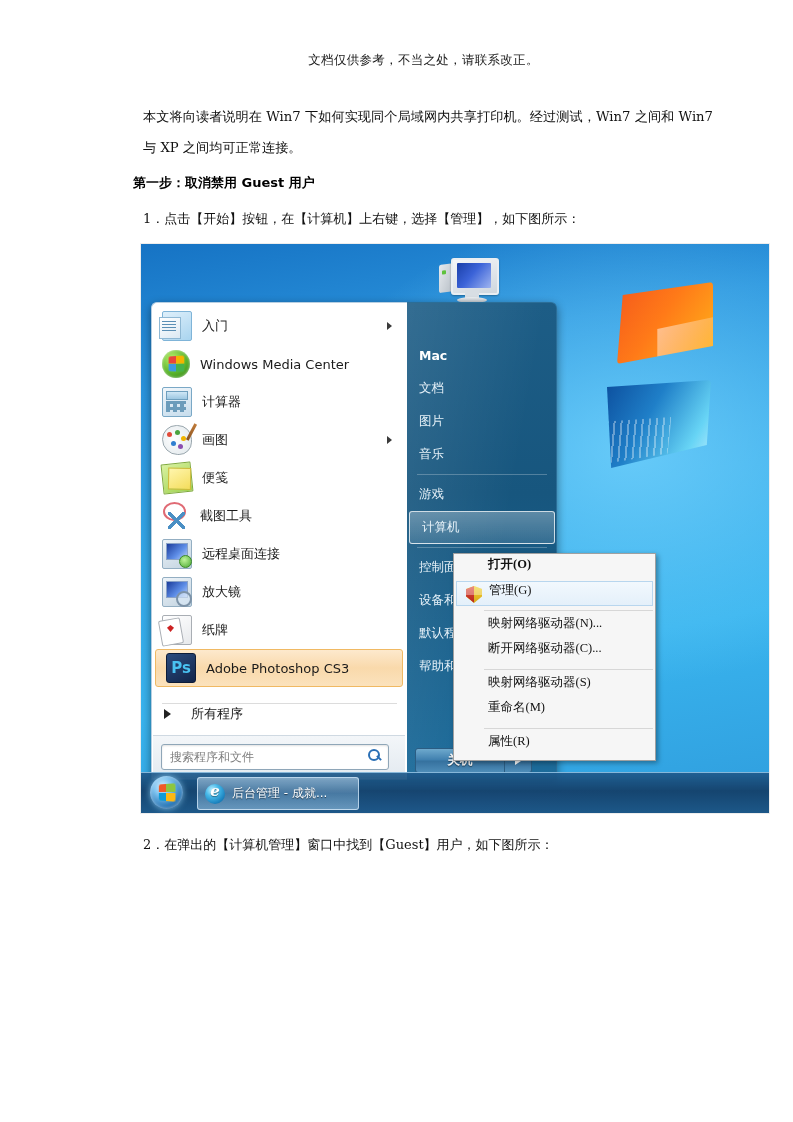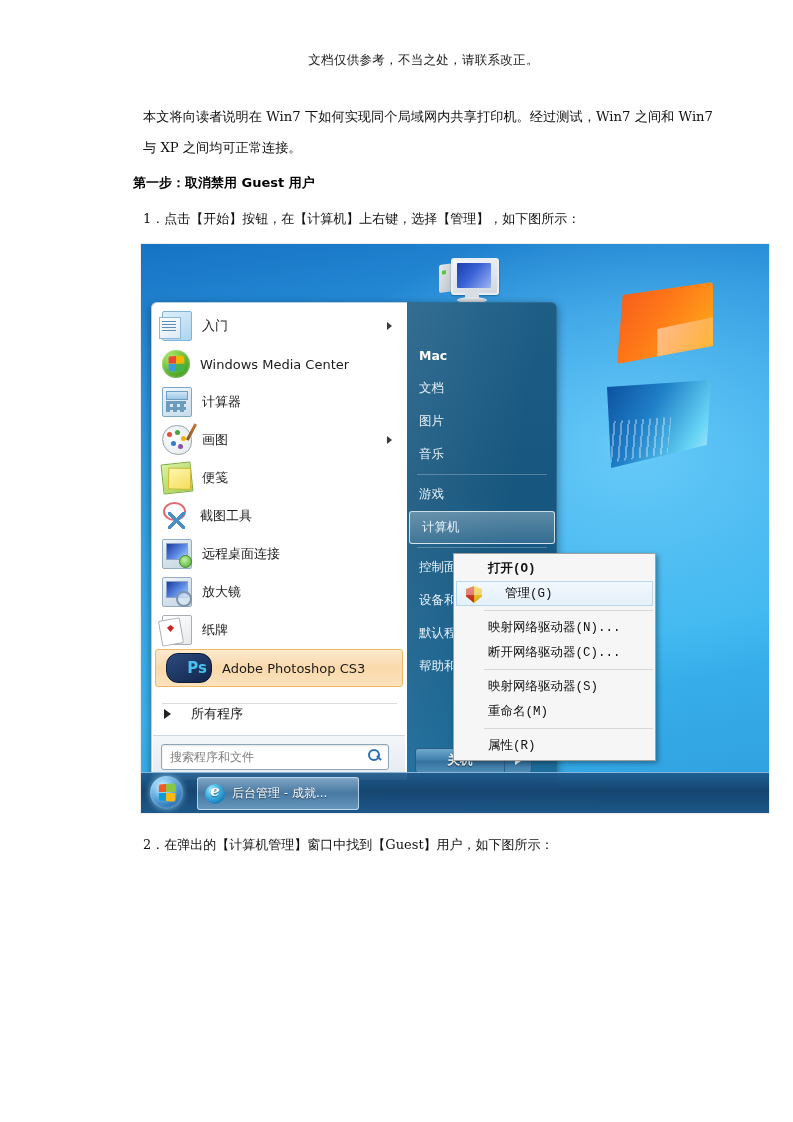--- a/index.html
+++ b/index.html
@@ -265,25 +265,24 @@
     content:"";position:absolute;left:-3px;top:3px;width:20px;height:24px;
     background:#ffffff;border:1px solid #a9aeb4;border-radius:2px;transform:rotate(-10deg);
   }
   .ic-cards:after{
     content:"";position:absolute;left:4px;top:9px;width:7px;height:7px;
     background:#cc2222;
     clip-path:polygon(50% 0%,100% 38%,50% 100%,0% 38%);
   }
   .ic-ps{
     background:linear-gradient(150deg,#2b4b7e 0%,#12254a 100%);
-    border:1px solid #0d1c38;border-radius:12px;
+    border:1px solid #0d1c38;border-radius:3px;
     color:#49c2f2;font-size:15px;font-weight:bold;
     display:flex;align-items:center;justify-content:center;
     font-family:"DejaVu Sans","Liberation Sans",sans-serif;
-    padding-left:16px;
   }
 
   .sep-line{
     position:absolute;left:10px;right:10px;height:0;
     border-top:1px solid #dcdcdc;
   }
   .allprog{
     position:absolute;left:0;top:396px;width:254px;height:30px;
     display:flex;align-items:center;padding-left:12px;box-sizing:border-box;
   }
@@ -365,29 +364,29 @@
 
   
   .ctxmenu{
     position:absolute;left:312px;top:309px;width:201px;
     background:#f6f6f6;
     border:1px solid #a0a0a0;
     box-shadow:2px 2px 5px rgba(0,0,0,0.35);
     padding:2px 0;
   }
   .ctx-row{
-    height:25px;display:flex;align-items:center;
+    height:25px;display:flex;align-items:flex-start;
     padding-left:34px;position:relative;box-sizing:border-box;
     font-size:12.5px;color:#111;
-    font-family:Liberation Mono, monospace;
+    font-family:Liberation Serif, serif;
   }
   .ctx-row.bold{font-weight:bold;}
   .ctx-row.hl{
     background:linear-gradient(180deg,#f2f8fd,#e4f0fa);
-    border:1px solid #b8d6ee;margin:0 2px;padding-left:48px;
+    border:1px solid #b8d6ee;margin:0 2px;padding-left:32px;
   }
   .ctx-sep{height:1px;margin:4px 2px 4px 30px;background:#d7d7d7;}
   .shield{
     position:absolute;left:9px;top:4px;width:16px;height:17px;
     background:linear-gradient(180deg,#f2d22c,#d8a81c);
     clip-path:polygon(50% 0%,100% 18%,100% 62%,50% 100%,0% 62%,0% 18%);
   }
   .shield:before{
     content:"";position:absolute;left:0;top:0;width:8px;height:100%;
     background:linear-gradient(180deg,#e14b3a,#b6281c);

